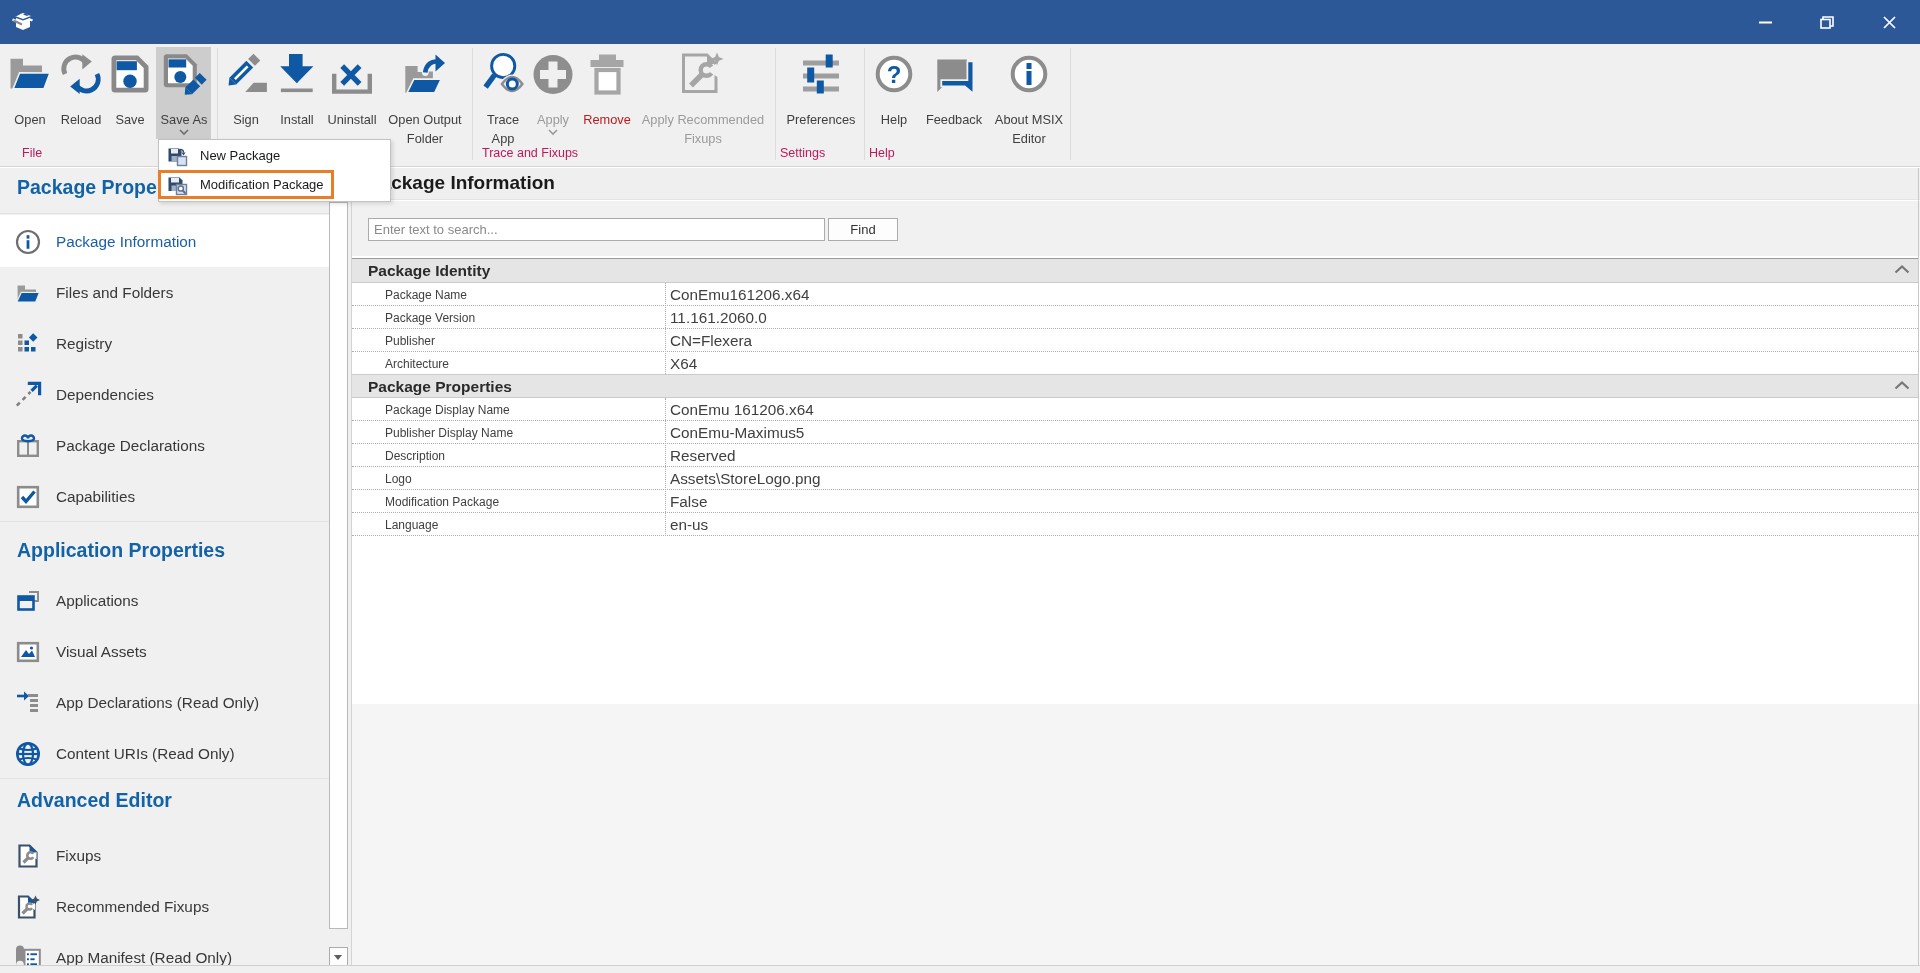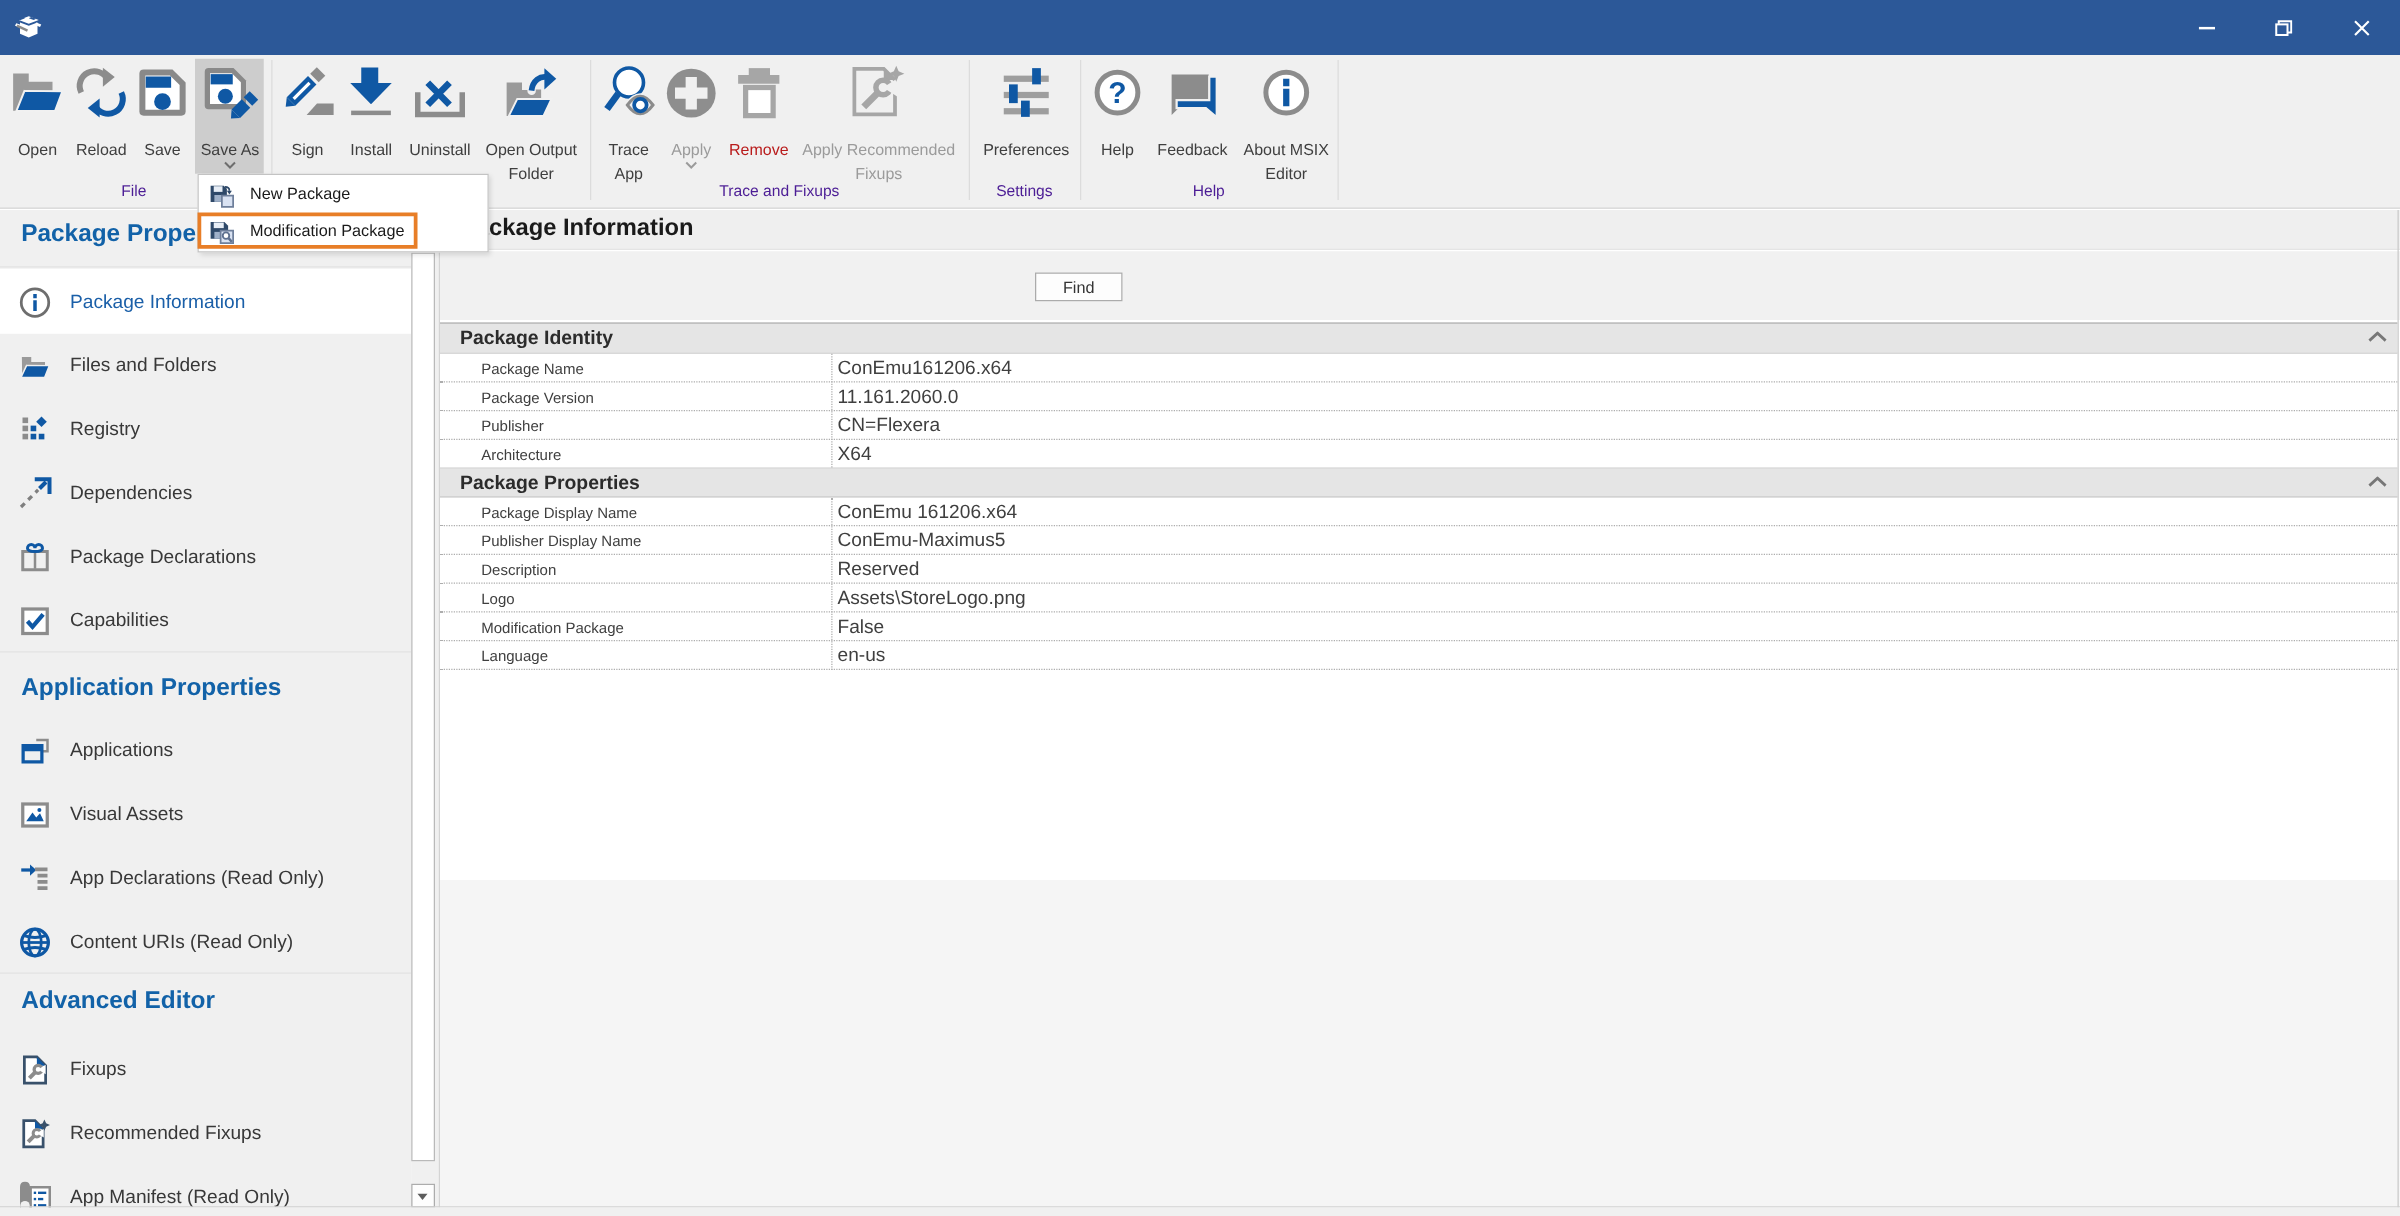--- a/index.html
+++ b/index.html
@@ -2,21 +2,21 @@
 <html><head>
 <meta charset="utf-8">
 <style>
 *{margin:0;padding:0;box-sizing:border-box}
 html,body{width:1920px;height:973px;overflow:hidden}
 body{position:relative;background:#fff;font-family:"Liberation Sans",sans-serif}
 #titlebar{position:absolute;left:0;top:0;width:1920px;height:44px;background:#2C5898}
 #title{position:absolute;left:0;right:0;top:14px;text-align:center;font-size:12.8px;color:#fff}
 #ribbon{position:absolute;left:0;top:44px;width:1920px;height:123px;background:#F0F0F0;border-bottom:1px solid #D5D5D5}
 .gsep{position:absolute;top:4px;width:1px;height:112px;background:#DCDCDC}
-.glab{position:absolute;top:102px;height:16px;font-size:12.5px;color:#4c1d95;text-align:center;line-height:15px}
+.glab{position:absolute;top:102px;height:16px;font-size:12.5px;color:#be185d;text-align:left;line-height:15px}
 .rb{position:absolute;top:54px;text-align:center}
 .rb svg{display:block;margin:0 auto;overflow:visible}
 .rl{margin-top:16px;font-size:12.8px;color:#3F3F3F;line-height:19px;white-space:pre-line}
 #saveas-bg{position:absolute;left:156px;top:3px;width:55px;height:92px;background:#CDCDCD}
 .chev{margin:2px auto 0;width:10px;height:6px}
 #sidebar{position:absolute;left:0;top:168px;width:329px;height:798px;background:#F0F0F0}
 .shead{position:absolute;left:17px;font-size:19.5px;font-weight:bold;color:#1262A8;white-space:nowrap}
 .sitem{position:absolute;left:0;width:329px;height:46px}
 .sitem .txt{position:absolute;left:56px;top:50%;transform:translateY(-50%);font-size:15.3px;color:#383838;white-space:nowrap}
 .sitem svg{position:absolute;left:15px;top:50%;transform:translateY(-50%);overflow:visible}
@@ -389,20 +389,21 @@
 </div>
 <div id="sbtrack"></div>
 <div id="sbthumb"></div>
 <div id="sbbtn"></div>
 <div id="splitter"></div>
 <div id="content"></div>
 <div id="heading">
     <span>Package Information</span>
   </div>
 <div id="searchband">
+ <div id="searchbox">Enter text to search...</div>
  <div id="findbtn">Find</div>
 </div>
 
 <div class="hline solid1" style="left:352px;top:258px;width:1566px"></div>
 <div class="thead" style="top:259px">
     <span>Package Identity</span>
   </div>
 <svg class="chevron" style="top:265px" width="16" height="9" viewBox="0 0 16 9">
     <path d="M1.5,7.5 L8,1.5 L14.5,7.5" fill="none" stroke="#777" stroke-width="2.2"></path>
   </svg>

